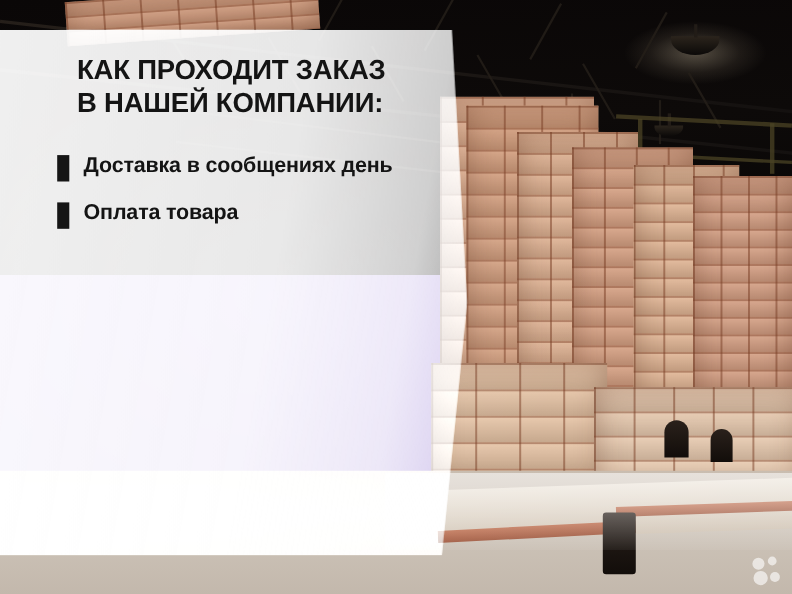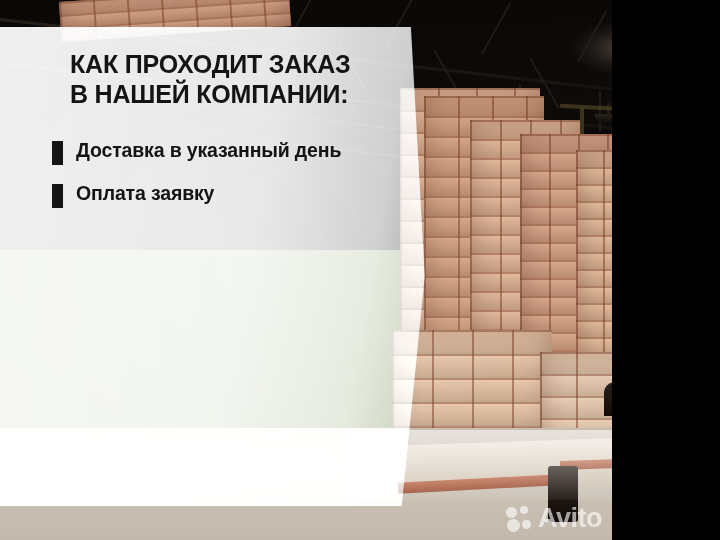--- a/index.html
+++ b/index.html
@@ -2,25 +2,25 @@
 <html><head>
 <meta charset="utf-8">
 <style>
   html, body {
     margin: 0;
     padding: 0;
     background: #000;
   }
   #stage {
     position: relative;
-    width: 612px;
+    width: 720px;
     height: 540px;
     overflow: hidden;
     font-family: "Liberation Sans", sans-serif;
-    background: #4d7c0f;
+    background: #8b5cf6;
   }
 
   
   .photo {
     position: absolute;
     inset: 0;
     overflow: hidden;
   }
   
   .ceiling {
@@ -285,34 +285,33 @@
     <div class="title">КАК ПРОХОДИТ ЗАКАЗ
 В НАШЕЙ КОМПАНИИ:</div>
 
     <div class="list">
 
 
 
 
       <div class="item">
         <span class="bullet" style="height:24px;"></span>
-        <span class="itext">Доставка в указанный день</span>
+        <span class="itext">Доставка в сообщениях день</span>
       </div>
 
       <div class="item">
         <span class="bullet" style="height:24px;"></span>
-        <span class="itext">Оплата заявку</span>
+        <span class="itext">Оплата товара</span>
       </div>
 
     </div>
   </div>
 
   <div class="watermark">
     <span class="wm-dots">
       <i class="d1"></i>
         <i class="d2"></i>
         <i class="d3"></i>
         <i class="d4"></i>
     </span>
-    <span class="wm-text">Avito</span>
   </div>
 
 </div>
 
 </body></html>

